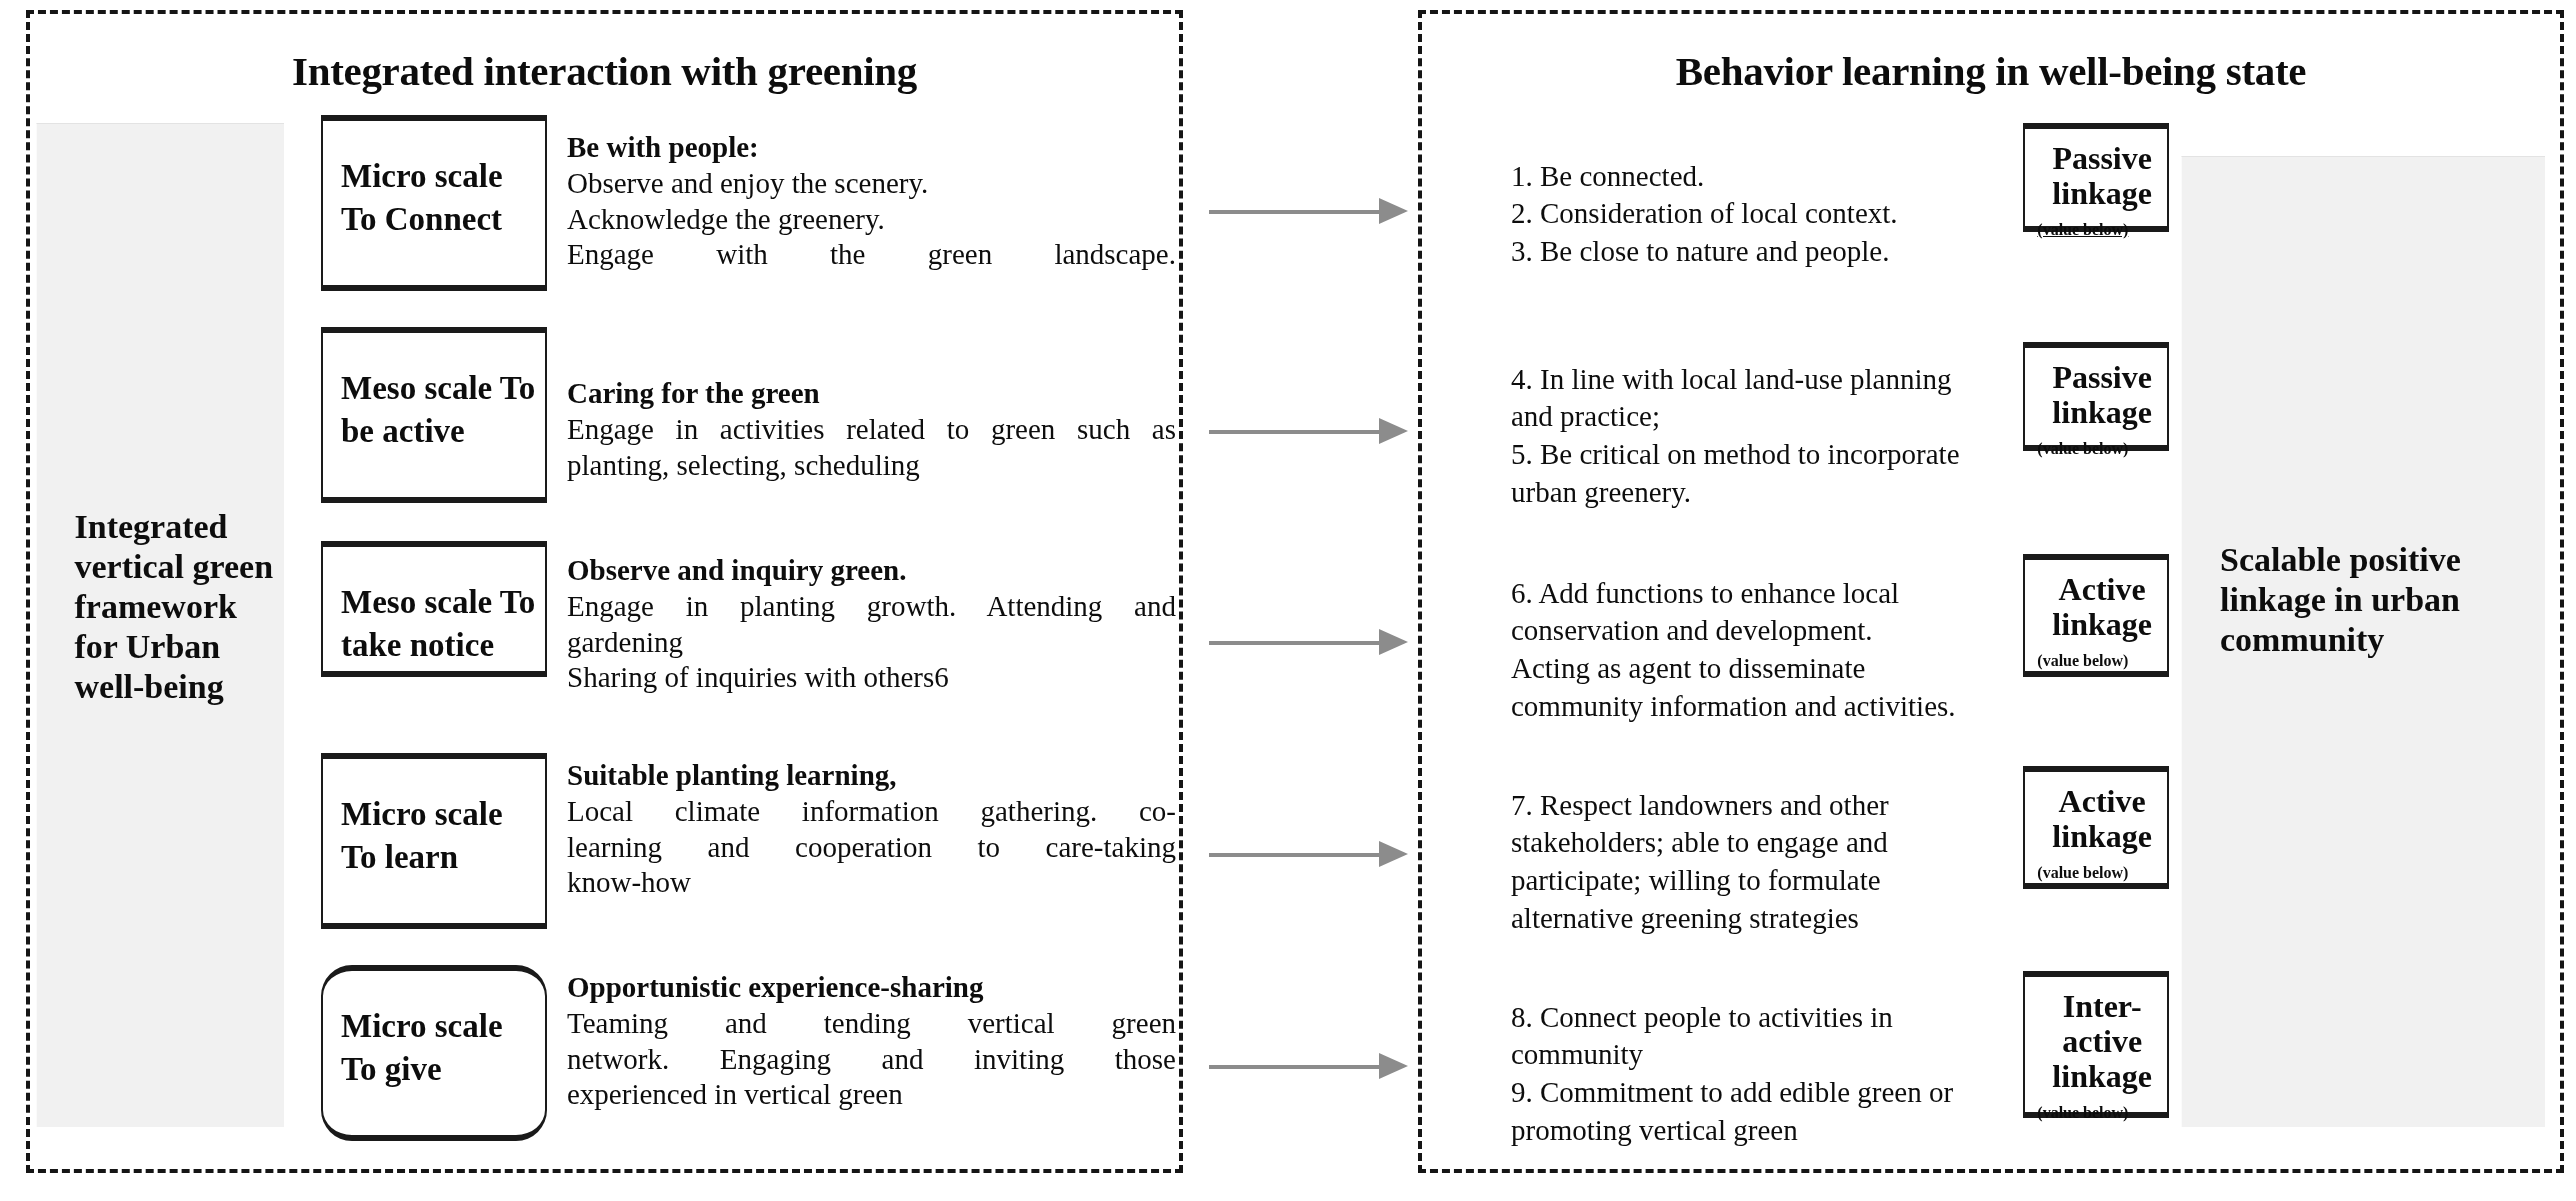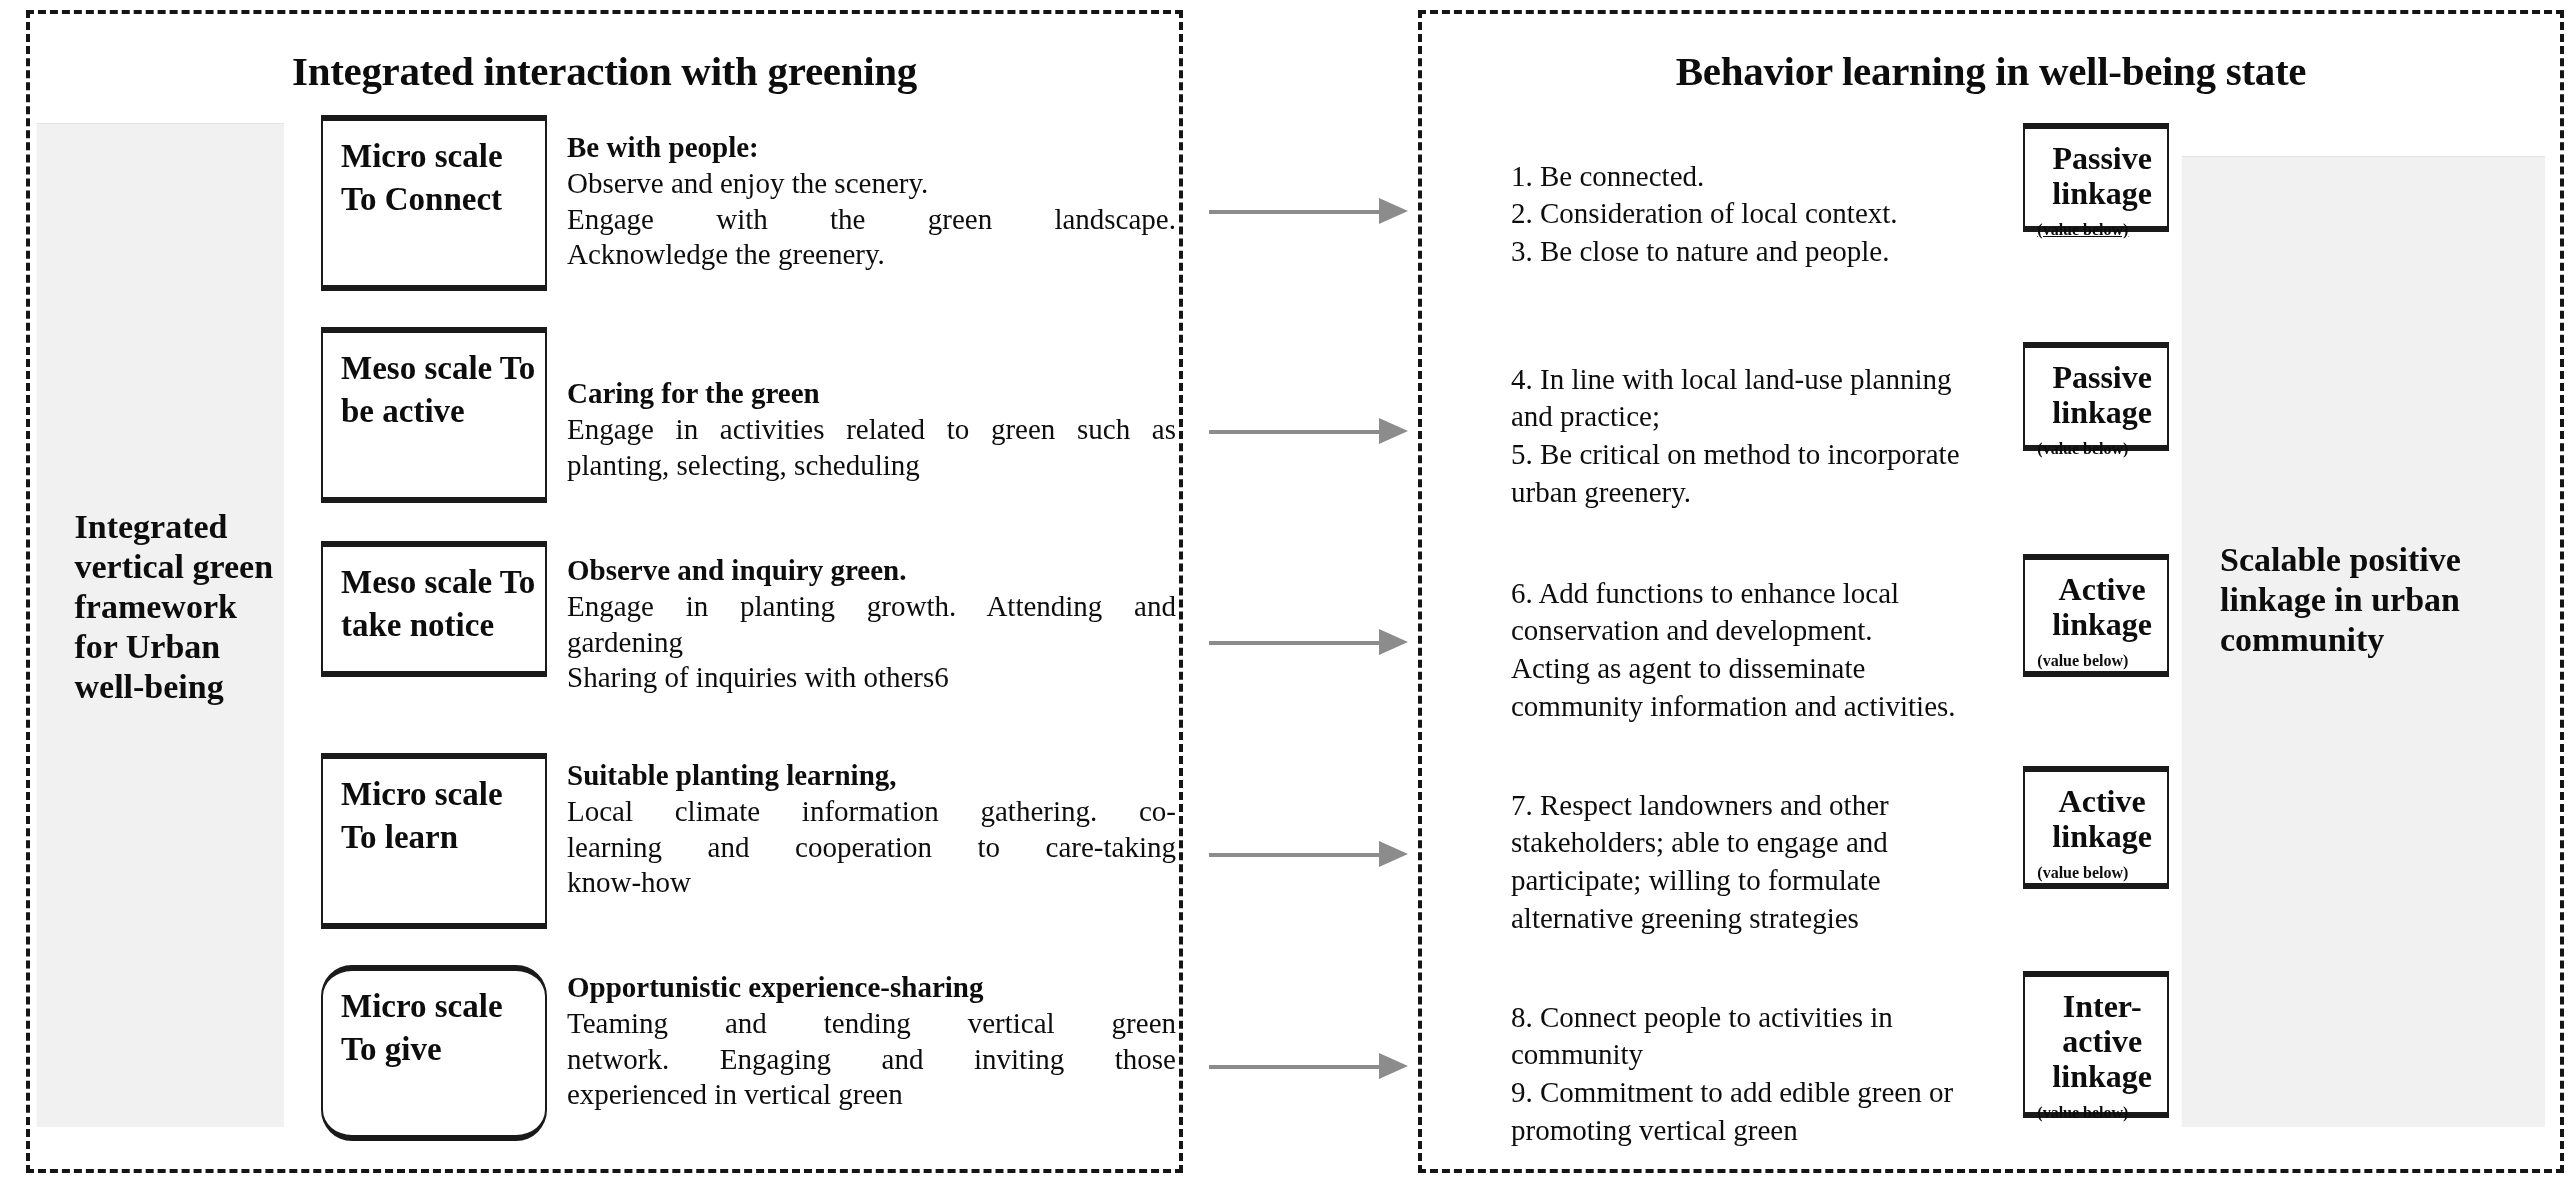--- a/index.html
+++ b/index.html
@@ -64,21 +64,21 @@
     position: absolute;
     left: 291px;
     width: 226px;
     border: 2.1px solid #1a1a1a;
     border-top-width: 6.2px;
     border-bottom-width: 6.2px;
     background: #ffffff;
     font-weight: bold;
     font-size: 33px;
     line-height: 1.32;
-    padding: 14px 0 0 18px;
+    padding: 34px 0 0 18px;
   }
 
   
   .desc {
     position: absolute;
     left: 537px;
     width: 609px;
     font-size: 29px;
     line-height: 1.22;
     text-align: justify;
@@ -158,22 +158,22 @@
   <div class="grey-col" id="framework-col">
     <div class="grey-col-label">Integrated vertical green framework for Urban well-being</div>
   </div>
 
   <div class="scale-box" style="top:101px;height:176px;">
     <span>Micro scale To Connect</span>
   </div>
   <div class="desc" style="top:116px;">
     <span class="desc-title">Be with people:</span>
     <span class="desc-line">Observe and enjoy the scenery.</span>
+    <span class="desc-line">Acknowledge the greenery.</span>
     <span class="desc-line justified">Engage with the green landscape.</span>
-    <span class="desc-line">Acknowledge the greenery.</span>
   </div>
 
   <div class="scale-box" style="top:313px;height:176px;">
     <span>Meso scale To be active</span>
   </div>
   <div class="desc" style="top:362px;">
     <span class="desc-title">Caring for the green</span>
     <span class="desc-line justified">Engage in activities related to green such as</span>
     <span class="desc-line">planting, selecting, scheduling</span>
   </div>

